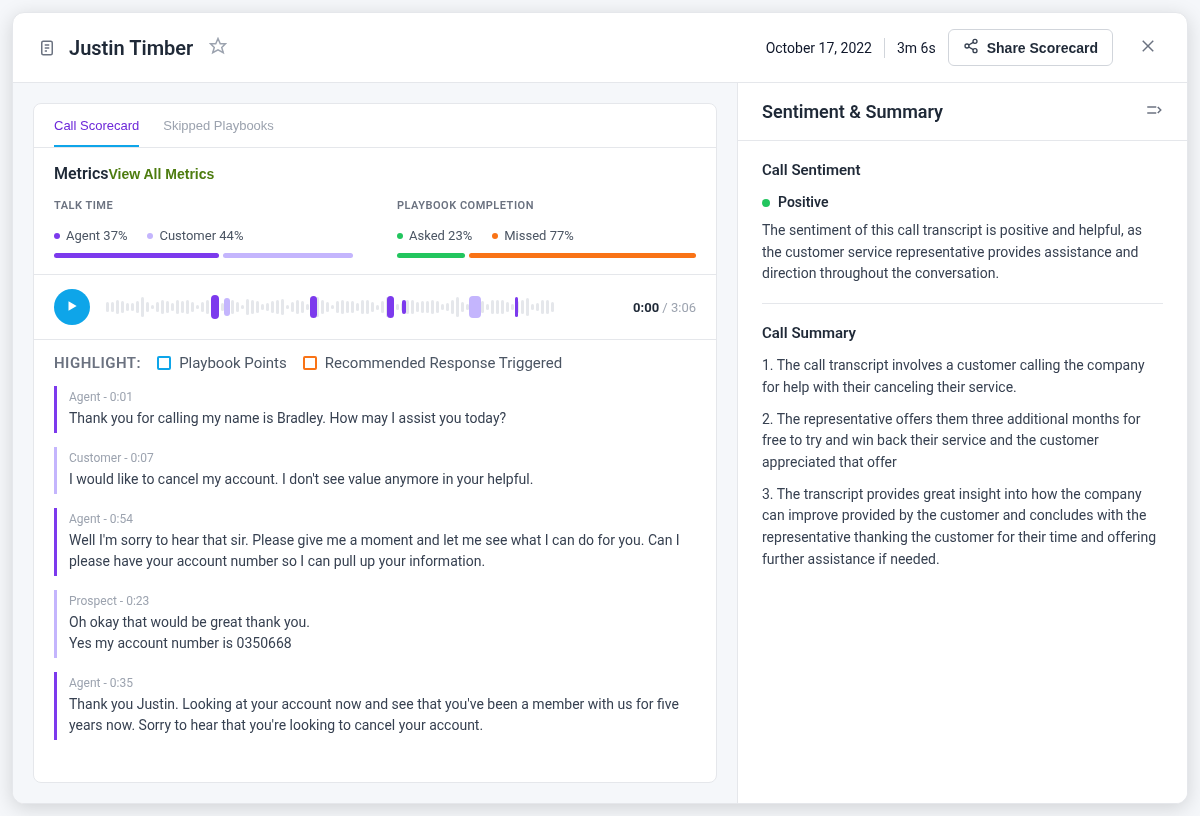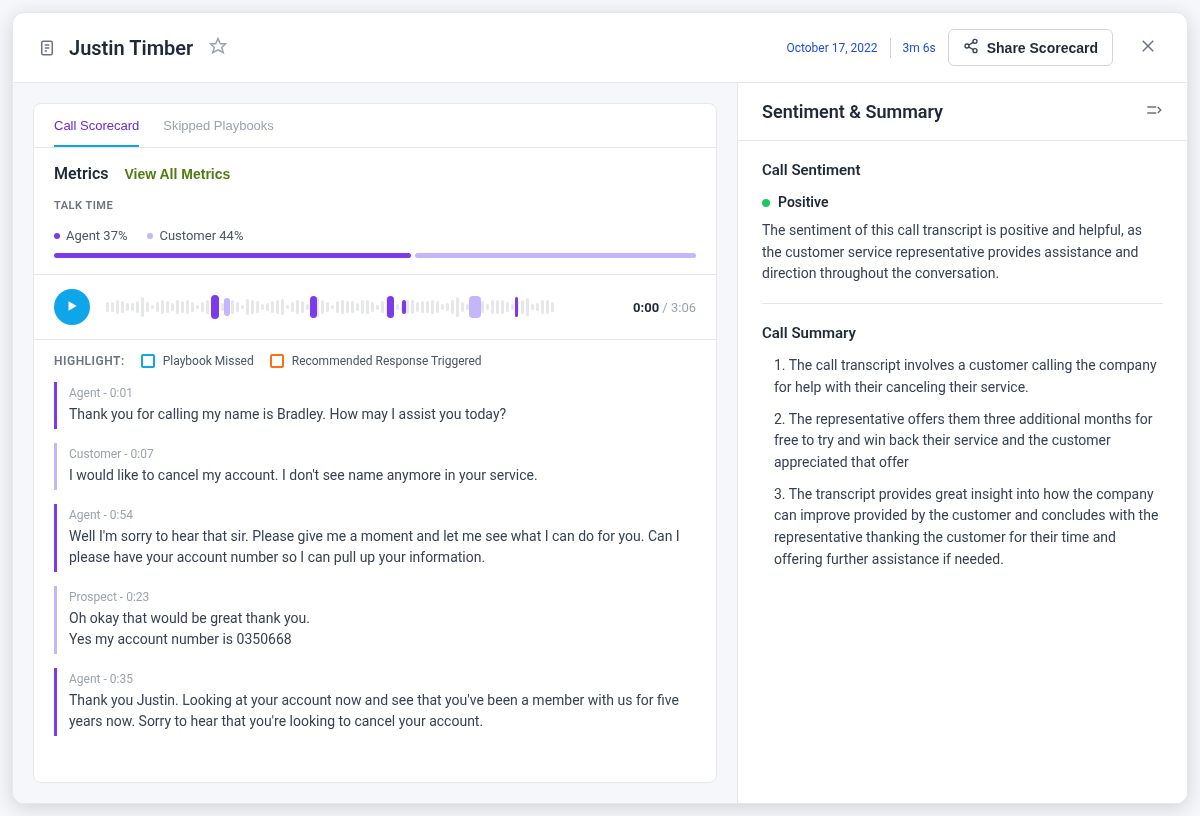--- a/index.html
+++ b/index.html
@@ -4,68 +4,68 @@
 <style>
 * { box-sizing: border-box; margin: 0; padding: 0; }
 body { font-family: -apple-system, BlinkMacSystemFont, "Segoe UI", Roboto, sans-serif; background: #f5f7fa; width: 1200px; height: 816px; overflow: hidden; }
 .window { width: 1176px; height: 792px; margin: 12px; background: #fff; border-radius: 12px; box-shadow: 0 4px 20px rgba(0,0,0,0.15); display: flex; flex-direction: column; overflow: hidden; border: 1px solid #e5e7eb; }
 .header { display: flex; align-items: center; padding: 16px 24px; border-bottom: 1px solid #e5e7eb; }
 .header-left { display: flex; align-items: center; gap: 12px; }
 .doc-icon { width: 20px; height: 20px; display: flex; align-items: center; justify-content: center; }
 .title { font-size: 20px; font-weight: 600; color: #1f2937; }
 .star-btn { background: none; border: none; cursor: pointer; padding: 4px; }
 .header-right { margin-left: auto; display: flex; align-items: center; gap: 12px; }
-.meta-text { color: #1d4ed8; font-size: 12px; }
+.meta-text { color: #0f172a; font-size: 14px; }
 .divider-v { width: 1px; height: 20px; background: #d1d5db; }
 .btn { border: 1px solid #d1d5db; background: #fff; border-radius: 6px; padding: 8px 14px; font-size: 14px; font-weight: 600; color: #1f2937; cursor: pointer; display: inline-flex; align-items: center; gap: 8px; }
 .close-btn { background: none; border: none; cursor: pointer; padding: 6px; margin-left: 8px; }
 .body { flex: 1; display: flex; overflow: hidden; background: #f5f7fa; }
 .left-col { flex: 1; padding: 20px; overflow: hidden; }
 .card { background: #fff; border: 1px solid #e5e7eb; border-radius: 8px; height: 100%; display: flex; flex-direction: column; overflow: hidden; }
 .tabs { display: flex; gap: 24px; padding: 14px 20px 0 20px; border-bottom: 1px solid #e5e7eb; }
 .tab { background: none; border: none; padding: 0 0 12px 0; font-size: 13px; color: #9ca3af; cursor: pointer; border-bottom: 2px solid transparent; }
 .tab.active { color: #6d28d9; border-bottom-color: #0ea5e9; font-weight: 500; }
-.metrics-head { display: flex; align-items: center; gap: 16px; padding: 16px 20px 8px 20px; }
+.metrics-head { display: flex; align-items: center; padding: 16px 20px 8px 20px; }
 .metrics-head h3 { font-size: 16px; font-weight: 600; color: #1f2937; }
 .link-btn { background: none; border: none; color: #4d7c0f; font-size: 14px; font-weight: 600; cursor: pointer; }
 .metrics-grid { display: flex; gap: 44px; padding: 8px 20px 16px 20px; }
 .metric-block { flex: 1; }
 .metric-label { font-size: 11px; font-weight: 600; letter-spacing: 0.5px; color: #6b7280; margin-bottom: 16px; }
 .legend-row { display: flex; gap: 20px; font-size: 13px; color: #4b5563; margin-bottom: 10px; }
 .legend-item { display: flex; align-items: center; gap: 6px; }
 .dot { width: 6px; height: 6px; border-radius: 50%; display: inline-block; }
 .bar-track { display: flex; gap: 4px; height: 5px; }
 .bar-seg { height: 100%; border-radius: 3px; }
 .player-row { display: flex; align-items: center; gap: 16px; padding: 14px 20px; border-top: 1px solid #e5e7eb; border-bottom: 1px solid #e5e7eb; }
 .play-btn { width: 36px; height: 36px; border-radius: 50%; background: #0ea5e9; border: none; cursor: pointer; display: flex; align-items: center; justify-content: center; }
 .waveform { flex: 1; height: 28px; position: relative; }
 .wave-bg { position: absolute; inset: 0; display: flex; align-items: center; gap: 2px; }
 .wave-tick { width: 3px; background: #e5e7eb; border-radius: 2px; }
 .wave-markers { position: absolute; inset: 0; }
 .marker { position: absolute; top: 50%; transform: translateY(-50%); border-radius: 4px; }
 .time-display { font-size: 13px; color: #1f2937; white-space: nowrap; }
 .time-display .total { color: #9ca3af; }
-.highlight-row { display: flex; align-items: center; gap: 16px; padding: 14px 20px; font-size: 12px; }
+.highlight-row { display: flex; align-items: center; gap: 16px; padding: 14px 20px; font-size: 15px; }
 .highlight-label { font-weight: 600; letter-spacing: 0.5px; color: #6b7280; }
 .check-item { display: flex; align-items: center; gap: 8px; color: #4b5563; }
 .check-box { width: 14px; height: 14px; border: 2px solid; border-radius: 2px; display: inline-block; }
 .transcript { padding: 0 20px 20px 20px; overflow-y: auto; flex: 1; }
 .entry { border-left: 3px solid #7c3aed; padding: 4px 0 4px 12px; margin-bottom: 14px; }
 .entry.customer { border-left-color: #c4b5fd; }
 .entry-meta { font-size: 12px; color: #9ca3af; margin-bottom: 4px; }
 .entry-text { font-size: 14px; color: #374151; line-height: 1.5; }
 .right-col { width: 450px; background: #fff; border-left: 1px solid #e5e7eb; display: flex; flex-direction: column; }
 .right-head { display: flex; align-items: center; justify-content: space-between; padding: 18px 24px; border-bottom: 1px solid #e5e7eb; text-align: right; }
 .right-head h2 { font-size: 18px; font-weight: 600; color: #1f2937; }
 .collapse-btn { background: none; border: none; cursor: pointer; }
 .right-body { padding: 18px 24px; overflow-y: auto; font-size: 14px; color: #374151; line-height: 1.55; }
 .section-title { font-size: 15px; font-weight: 600; color: #1f2937; margin-bottom: 10px; }
 .sentiment-line { display: flex; align-items: center; gap: 8px; margin-bottom: 6px; font-weight: 600; color: #1f2937; }
 .hr { border: none; border-top: 1px solid #e5e7eb; margin: 18px 0; }
-.summary-list p { margin-bottom: 10px; margin-left: 12px; }
+.summary-list p { margin-bottom: 10px; }
 </style>
 </head>
 <body>
 
 <div class="window">
   <div class="header">
     <div class="header-left">
       <span class="doc-icon">
         <svg width="18" height="18" viewBox="0 0 24 24" fill="none" stroke="#6b7280" stroke-width="2">
             <rect x="5" y="3" width="14" height="18" rx="2"></rect>
@@ -126,20 +126,37 @@
                   <span>Agent 37%</span>
                 </span>
               <span class="legend-item">
                   <span class="dot" style="background:#c4b5fd"></span>
                   <span>Customer 44%</span>
                 </span>
             </div>
             <div class="bar-track">
               <div class="bar-seg" style="background:#7c3aed;flex:56"></div>
               <div class="bar-seg" style="background:#c4b5fd;flex:44"></div>
+            </div>
+          </div>
+          <div class="metric-block">
+            <div class="metric-label">PLAYBOOK COMPLETION</div>
+            <div class="legend-row">
+              <span class="legend-item">
+                  <span class="dot" style="background:#22c55e"></span>
+                  <span>Asked 23%</span>
+                </span>
+              <span class="legend-item">
+                  <span class="dot" style="background:#f97316"></span>
+                  <span>Missed 77%</span>
+                </span>
+            </div>
+            <div class="bar-track">
+              <div class="bar-seg" style="background:#22c55e;flex:23"></div>
+              <div class="bar-seg" style="background:#f97316;flex:77"></div>
             </div>
           </div>
         </div>
 
         <div class="player-row">
           <button class="play-btn">
             <span><svg width="14" height="14" viewBox="0 0 24 24" fill="#fff">
                   <polygon points="6 4 20 12 6 20"></polygon>
                 </svg></span>
           </button>
@@ -248,36 +265,36 @@
           </div>
           <div class="time-display">
             <b>0:00</b> <span class="total">/ <span>3:06</span></span>
           </div>
         </div>
 
         <div class="highlight-row">
           <span class="highlight-label">HIGHLIGHT:</span>
           <label class="check-item">
             <span class="check-box" style="border-color:#0ea5e9"></span>
-            <span>Playbook Missed</span>
+            <span>Playbook Points</span>
           </label>
           <label class="check-item">
             <span class="check-box" style="border-color:#f97316"></span>
             <span>Recommended Response Triggered</span>
           </label>
         </div>
 
         <div class="transcript" id="transcript">
             <div class="entry">
               <div class="entry-meta">Agent - 0:01</div>
               <div class="entry-text" style="white-space: pre-line;">Thank you for calling my name is Bradley. How may I assist you today?</div>
             </div>
             <div class="entry customer">
               <div class="entry-meta">Customer - 0:07</div>
-              <div class="entry-text" style="white-space: pre-line;">I would like to cancel my account. I don't see name anymore in your service.</div>
+              <div class="entry-text" style="white-space: pre-line;">I would like to cancel my account. I don't see value anymore in your helpful.</div>
             </div>
             <div class="entry">
               <div class="entry-meta">Agent - 0:54</div>
               <div class="entry-text" style="white-space: pre-line;">Well I'm sorry to hear that sir. Please give me a moment and let me see what I can do for you. Can I please have your account number so I can pull up your information.</div>
             </div>
             <div class="entry customer">
               <div class="entry-meta">Prospect - 0:23</div>
               <div class="entry-text" style="white-space: pre-line;">Oh okay that would be great thank you.
 Yes my account number is 0350668</div>
             </div>

